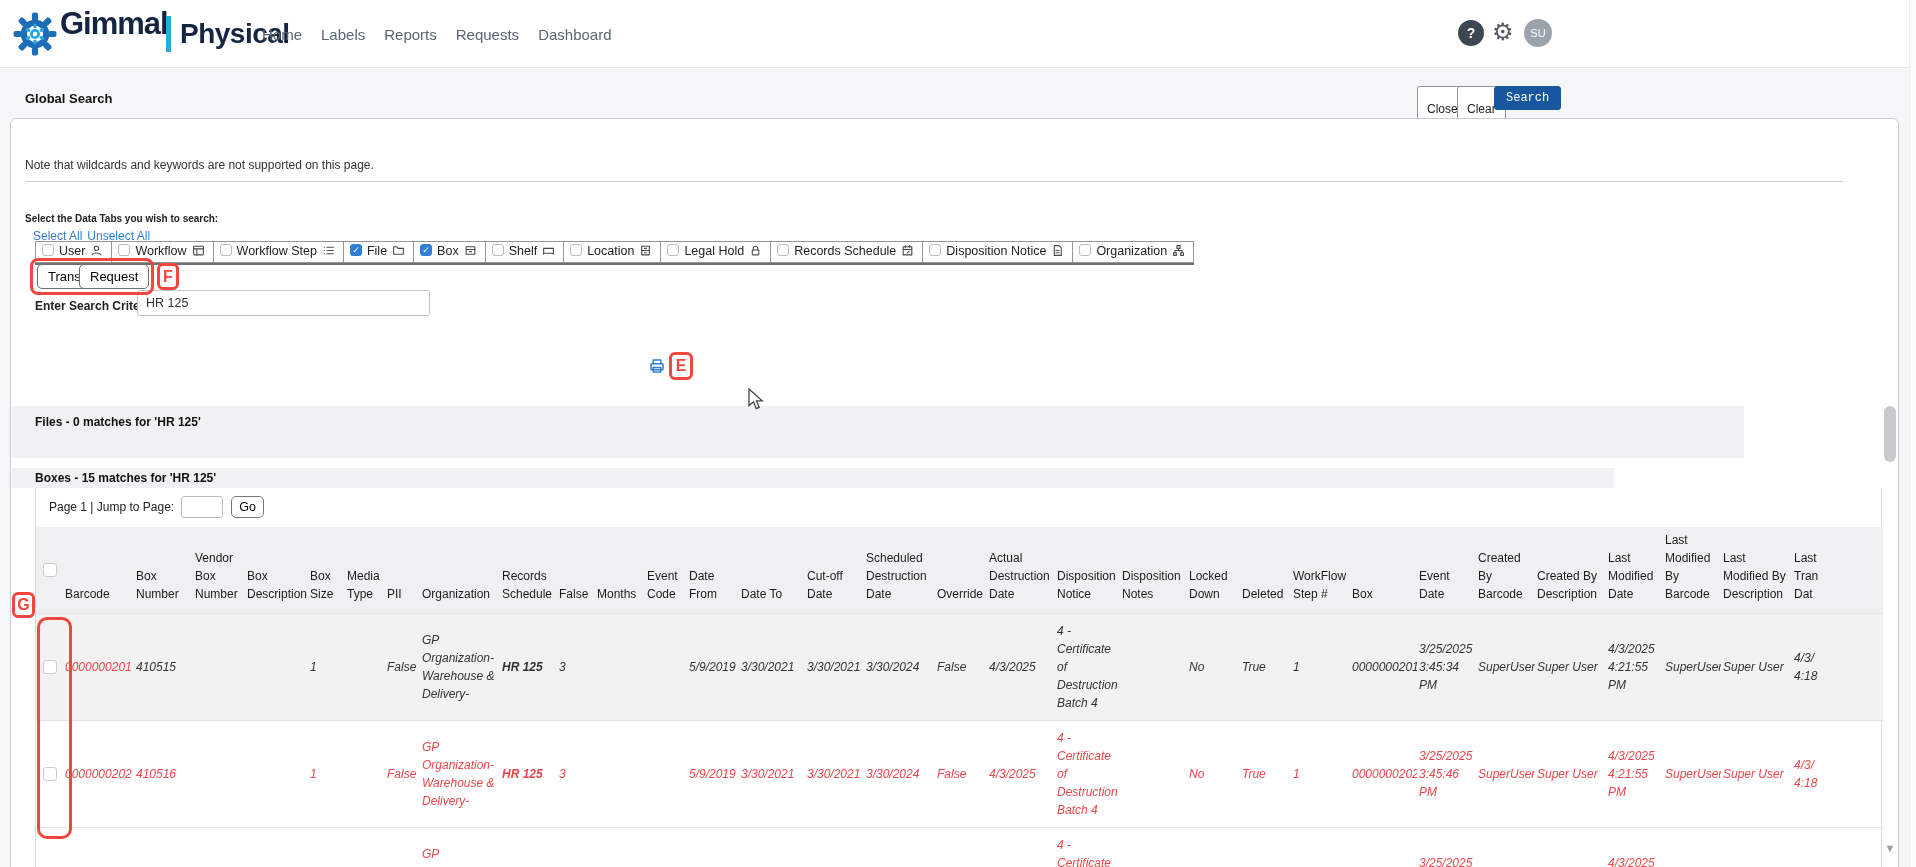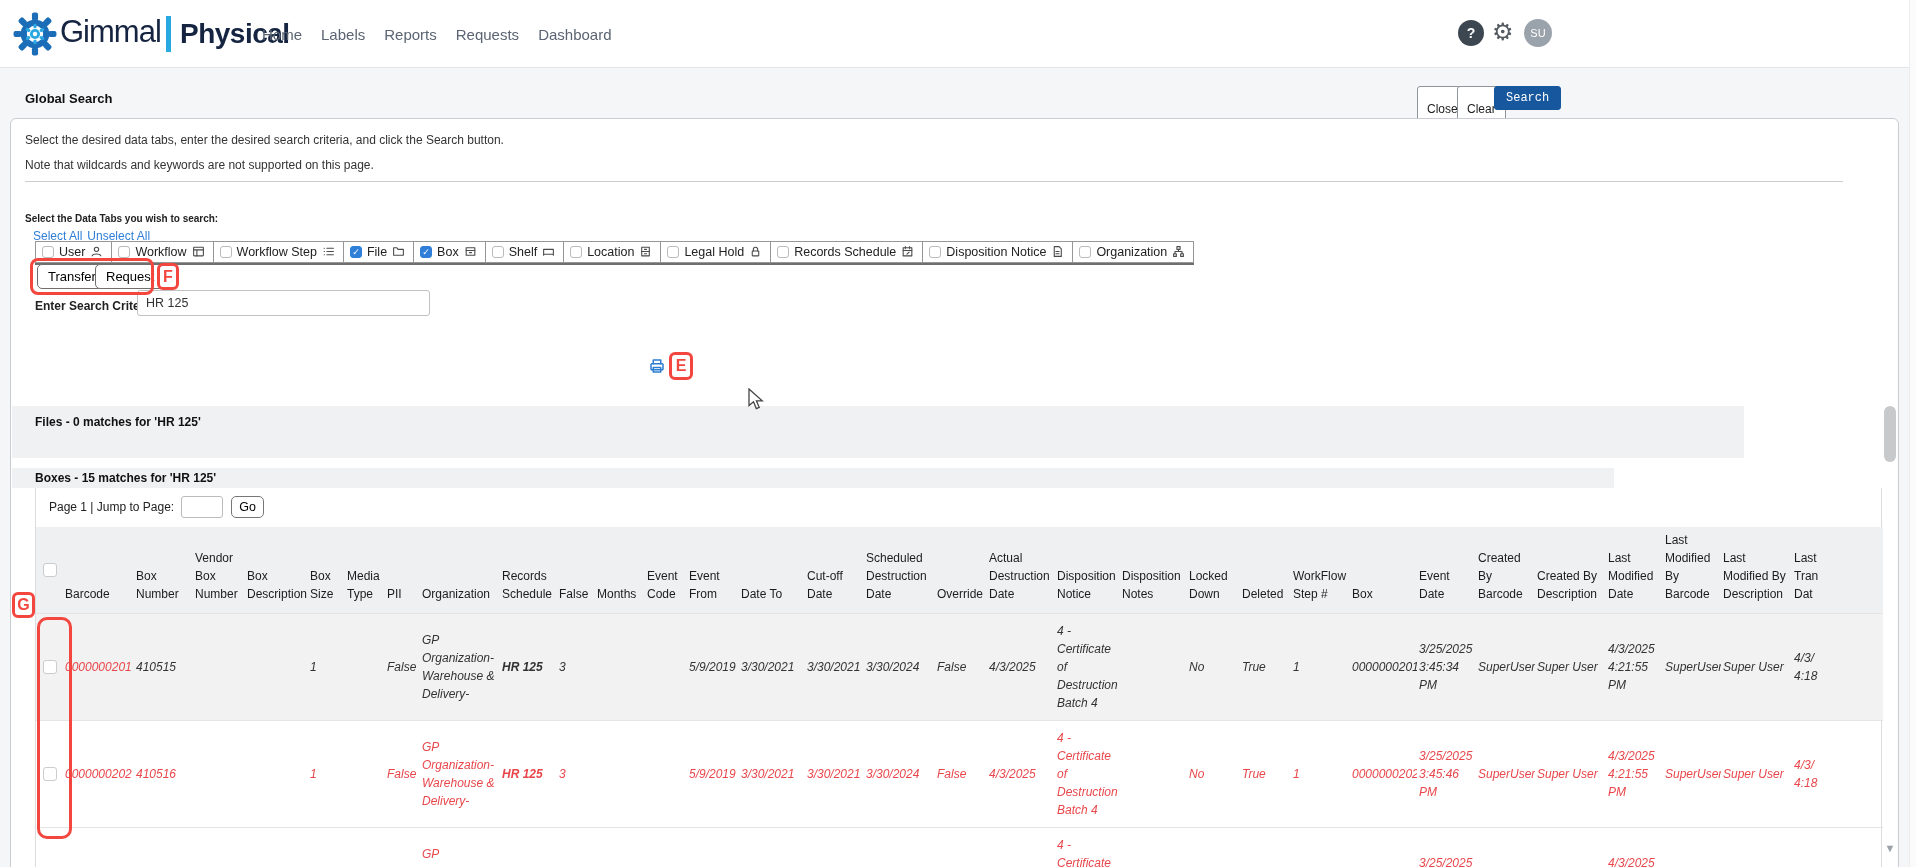--- a/index.html
+++ b/index.html
@@ -2,21 +2,21 @@
 <html><head>
 <meta charset="utf-8">
 <style>
   * { box-sizing: border-box; margin: 0; padding: 0; }
   html,body { width: 1916px; height: 867px; }
   body { position: relative; overflow: hidden; background: #f5f6f7; font-family: "Liberation Sans", sans-serif; color: #222; }
 
   
   .topbar { position: absolute; left: 0; top: 0; width: 1916px; height: 68px; background: #fff; border-bottom: 1px solid #e3e5e7; z-index: 2; }
   .logo-gear { position: absolute; left: 13px; top: 12px; width: 44px; height: 44px; }
-  .brand-name { position: absolute; left: 60px; top: 14px; font-size: 31px; font-weight: 400; color: #152440; letter-spacing: -1px; }
+  .brand-name { position: absolute; left: 60px; top: 6px; font-size: 31px; font-weight: 700; color: #152440; letter-spacing: -1px; }
   .brand-sep { position: absolute; left: 166px; top: 16px; width: 5px; height: 36px; background: #29a9e1; }
   .brand-product { position: absolute; left: 180px; top: 18px; font-size: 28px; font-weight: 700; color: #152440; letter-spacing: -0.5px; }
   .topnav { position: absolute; left: 262px; top: 26px; display: flex; gap: 19px; font-size: 15px; color: #5b6472; }
   .topnav span { cursor: pointer; }
   .help-btn { position: absolute; left: 1458px; top: 20px; width: 26px; height: 26px; border-radius: 50%; background: #3d4752; color: #fff; font-size: 14px; font-weight: 700; display: flex; align-items: center; justify-content: center; }
   .gear-btn { position: absolute; left: 1492px; top: 18px; font-size: 24px; color: #555b63; }
   .avatar { position: absolute; left: 1524px; top: 19px; width: 28px; height: 28px; border-radius: 50%; background: #9aa2ab; color: #fff; font-size: 11px; display: flex; align-items: center; justify-content: center; }
 
   
   .page-title { position: absolute; left: 25px; top: 91px; font-size: 13px; font-weight: 700; color: #111; }
@@ -27,29 +27,29 @@
   
   .panel { position: absolute; left: 10px; top: 118px; width: 1889px; height: 770px; background: #fff; border: 1px solid #c9cdd1; border-radius: 6px; }
   .instr1 { position: absolute; left: 14px; top: 14px; font-size: 12px; color: #333; }
   .instr2 { position: absolute; left: 14px; top: 39px; font-size: 12px; color: #333; }
   .divider { position: absolute; left: 14px; right: 55px; top: 62px; border-top: 1px solid #ccc; }
   .tabs-heading { position: absolute; left: 14px; top: 94px; font-size: 10px; font-weight: 700; }
   .select-links { position: absolute; left: 14px; top: 110px; font-size: 12px; color: #2f7ed8; margin-left: 8px; }
   .select-links span { margin-right: 5px; cursor: pointer; }
 
   .tabstrip { position: absolute; left: 24px; top: 122px; display: flex; border-bottom: 2px solid #6f6f6f; }
-  .tab { display: flex; align-items: center; gap: 5px; padding: 2px 8px 3px 6px; border: 1px solid #979797; border-right: none; font-size: 12.5px; background: #fff; height: 22px; white-space: nowrap; }
+  .tab { display: flex; gap: 5px; padding: 2px 8px 3px 6px; border: 1px solid #979797; border-right: none; font-size: 12.5px; background: #fff; height: 22px; white-space: nowrap; }
   .tab:last-child { border-right: 1px solid #979797; }
   .tab .cb { width: 12px; height: 12px; border: 1px solid #bbb; border-radius: 3px; background: #fff; font-size: 9px; line-height: 11px; text-align: center; color: #fff; flex: 0 0 auto; }
   .tab.checked .cb { background: #2f7ed8; border-color: #2f7ed8; }
   .tab svg { color: #4a4a4a; flex: 0 0 auto; }
 
   .f-rect { position: absolute; left: 19px; top: 139px; width: 124px; height: 37px; border: 3px solid #f3463f; border-radius: 8px; z-index: 5; }
   .action-btn { position: absolute; top: 145px; font-size: 13px; padding: 4px 10px; border: 1px solid #6e6e6e; border-radius: 5px; background: #fff; font-family: inherit; }
-  #btn-transfer { left: 26px; } #btn-request { left: 84px; }
+  #btn-transfer { left: 26px; } #btn-request { left: 68px; }
 
   .badge { position: absolute; border: 3px solid #f3463f; border-radius: 6px; background: #fff; color: #f3463f; font-weight: 700; font-size: 16px; display: flex; align-items: center; justify-content: center; z-index: 6; }
   #badge-f { left: 146px; top: 144px; width: 22px; height: 27px; }
   #badge-e { left: 658px; top: 233px; width: 24px; height: 28px; }
   #badge-g { left: 12px; top: 592px; width: 23px; height: 26px; }
   .g-rect { position: absolute; left: 37px; top: 617px; width: 35px; height: 222px; border: 3px solid #f3463f; border-radius: 10px; z-index: 6; }
 
   .search-label { position: absolute; left: 24px; top: 180px; font-size: 12px; font-weight: 700; }
   .search-input { position: absolute; left: 126px; top: 171px; width: 293px; height: 26px; border: 1px solid #c2c2c2; border-radius: 3px; font-size: 12.5px; padding: 0 8px; color: #333; font-family: inherit; }
   .printer { position: absolute; left: 637px; top: 238px; color: #2d7dd2; }
@@ -117,21 +117,20 @@
   <div class="gear-btn">⚙</div>
   <div class="avatar">SU</div>
 </div>
 
 <div class="page-title">Global Search</div>
 <button class="tbtn" id="btn-close">Close</button>
 <button class="tbtn" id="btn-clear">Clear</button>
 <button class="tbtn" id="btn-search">Search</button>
 
 <div class="panel">
-  <div class="instr1">Select the desired data tabs, enter the desired search criteria, and click the Search button.</div>
   <div class="instr2">Note that wildcards and keywords are not supported on this page.</div>
   <div class="divider"></div>
 
   <div class="tabs-heading">Select the Data Tabs you wish to search:</div>
   <div class="select-links">
     <span>Select All</span><span>Unselect All</span>
   </div>
   <div class="tabstrip" id="tabstrip">
       <div class="tab">
         <span class="cb"></span>
@@ -296,21 +295,21 @@
             <th>Vendor Box Number</th>
             <th>Box Description</th>
             <th>Box Size</th>
             <th>Media Type</th>
             <th>PII</th>
             <th>Organization</th>
             <th>Records Schedule</th>
             <th>False</th>
             <th>Months</th>
             <th>Event Code</th>
-            <th>Event From</th>
+            <th>Date From</th>
             <th>Date To</th>
             <th>Cut-off Date</th>
             <th>Scheduled Destruction Date</th>
             <th>Override</th>
             <th>Actual Destruction Date</th>
             <th>Disposition Notice</th>
             <th>Disposition Notes</th>
             <th>Locked Down</th>
             <th>Deleted</th>
             <th>WorkFlow Step #</th>

